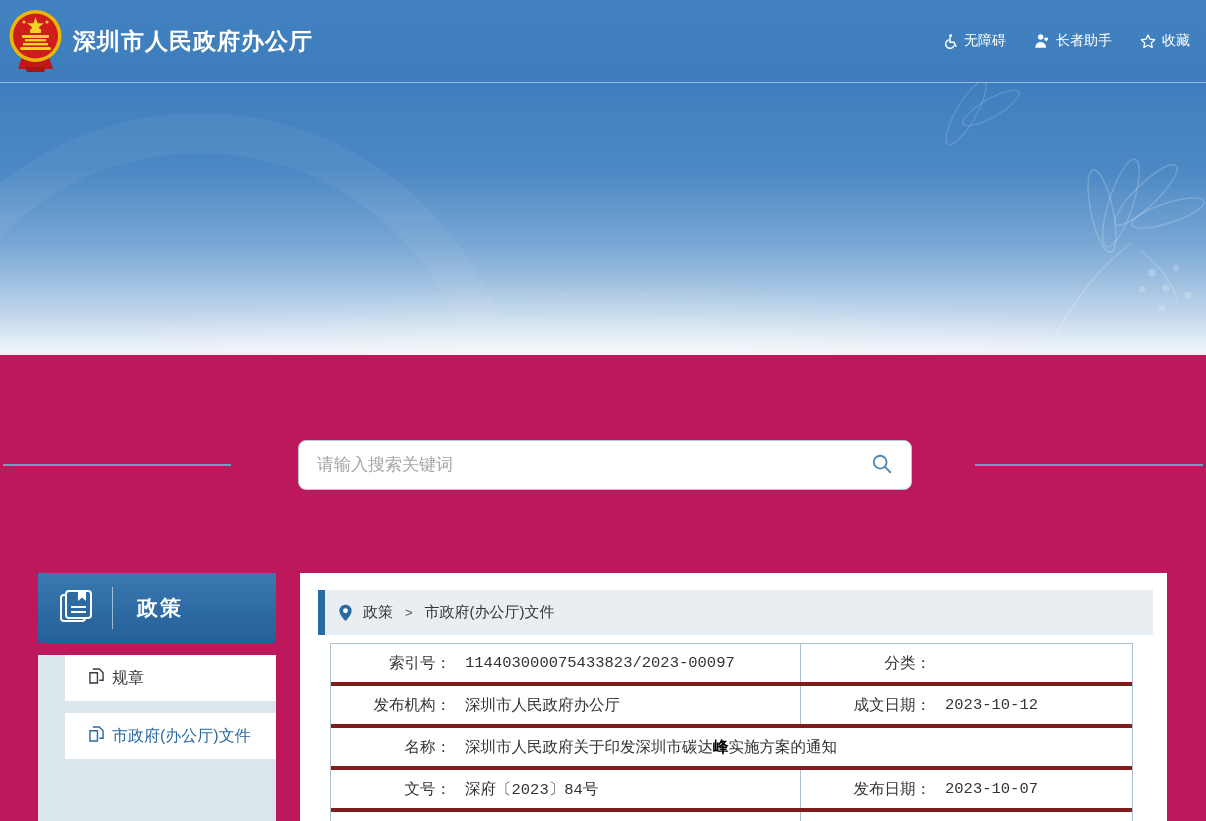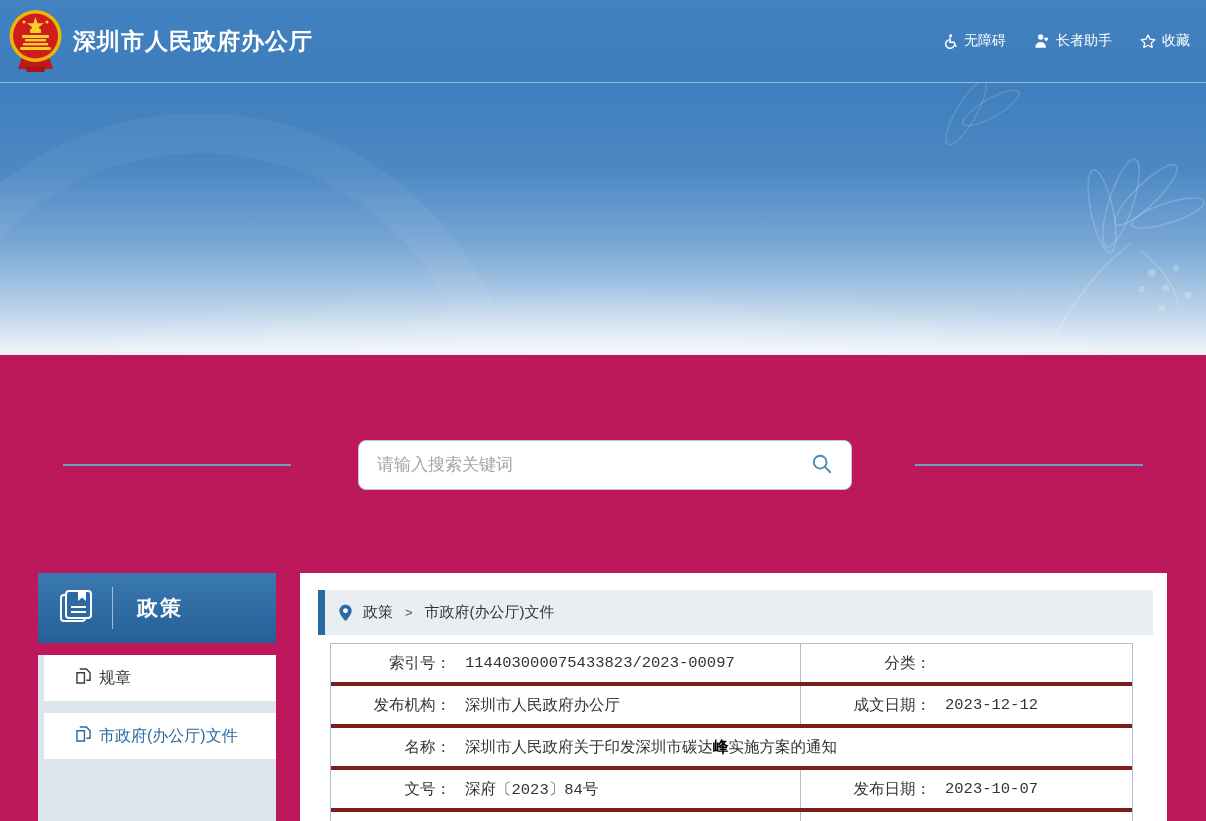--- a/index.html
+++ b/index.html
@@ -40,41 +40,41 @@
   .flowers { position:absolute; right:0; top:0; height:100%; opacity:.55; }
 
   
   .content { position:relative; }
 
   .search-row { display:flex; justify-content:center; align-items:center; padding-top:85px; }
   .deco-line { width:228px; height:2px; background:#6f9fc4; }
   .deco-line.left { margin-right:67px; }
   .deco-line.right { margin-left:63px; }
   .search-box {
-    width:494px; height:50px; background:#fff; border:1px solid #b5c9d6; border-radius:8px;
+    width:614px; height:50px; background:#fff; border:1px solid #b5c9d6; border-radius:8px;
     display:flex; align-items:center; padding:0 18px;
   }
   .search-box input { flex:1; border:none; outline:none; font-size:17px; color:#333; font-family:inherit; background:transparent; }
   .search-box input::placeholder { color:#a5a5a5; }
   .search-btn { background:none; border:none; cursor:pointer; padding:0; display:flex; }
 
   .main-row { display:flex; margin-top:83px; align-items:flex-start; }
 
   
   .sidebar { width:238px; margin-left:38px; flex:none; }
   .sidebar-header {
     height:70px; background:linear-gradient(180deg,#3a79b0,#255f98);
     display:flex; align-items:center; color:#fff; padding-left:20px; cursor:pointer;
   }
   .sidebar-header .vdiv { width:1px; height:42px; background:rgba(255,255,255,.55); margin:0 24px 0 18px; }
   .sidebar-header-title { font-size:21px; font-weight:bold; letter-spacing:2px; }
   .sidebar-list { background:#dce7ed; padding-bottom:12px; min-height:180px; }
   .sidebar-item {
-    height:46px; background:#fff; margin:12px 0 0 6px; display:flex; align-items:center;
-    padding-left:32px; gap:8px; font-size:16px; color:#3a3a3a; cursor:pointer;
+    height:46px; background:#fff; margin:12px 0 0 27px; display:flex; align-items:center;
+    padding-left:24px; gap:8px; font-size:16px; color:#3a3a3a; cursor:pointer;
   }
   .sidebar-item.active { color:#2a6aa2; }
   .sidebar-item svg { flex:none; }
 
   
   .main-card { background:#fff; margin-left:24px; width:867px; padding:17px 14px 0 18px; min-height:260px; }
   .breadcrumb {
     height:45px; background:#e9eef3; display:flex; align-items:center; font-size:15px; color:#333;
   }
   .crumb-bar { width:7px; height:45px; background:#2a6aa2; flex:none; }
@@ -254,21 +254,21 @@
               <span class="val"></span>
             </div>
           </div>
           <div class="t-row">
             <div class="t-cell c-left">
               <span class="lbl">发布机构：</span>
               <span class="val">深圳市人民政府办公厅</span>
             </div>
             <div class="t-cell c-right">
               <span class="lbl">成文日期：</span>
-              <span class="val">2023-12-12</span>
+              <span class="val">2023-10-12</span>
             </div>
           </div>
           <div class="t-row">
             <div class="t-cell c-full">
               <span class="lbl">名称：</span>
               <span class="val"><span>深圳市人民政府关于印发深圳市碳达</span><span class="hl">峰</span><span>实施方案的通知</span></span>
             </div>
           </div>
           <div class="t-row">
             <div class="t-cell c-left">

